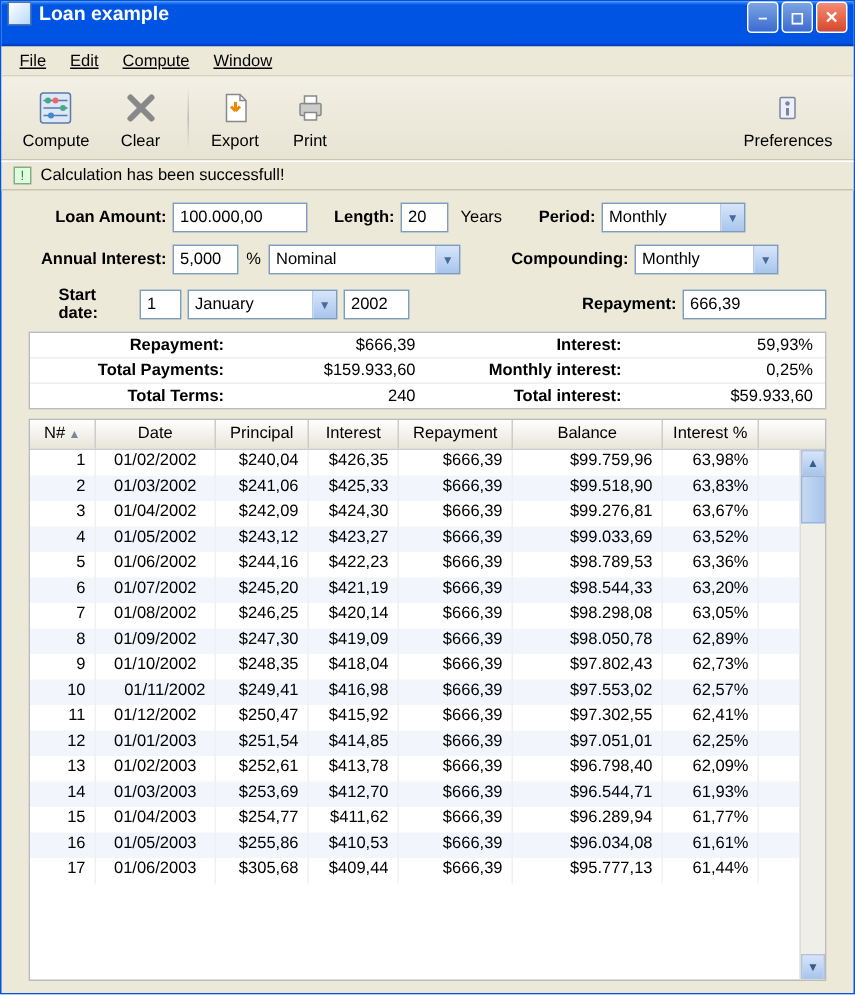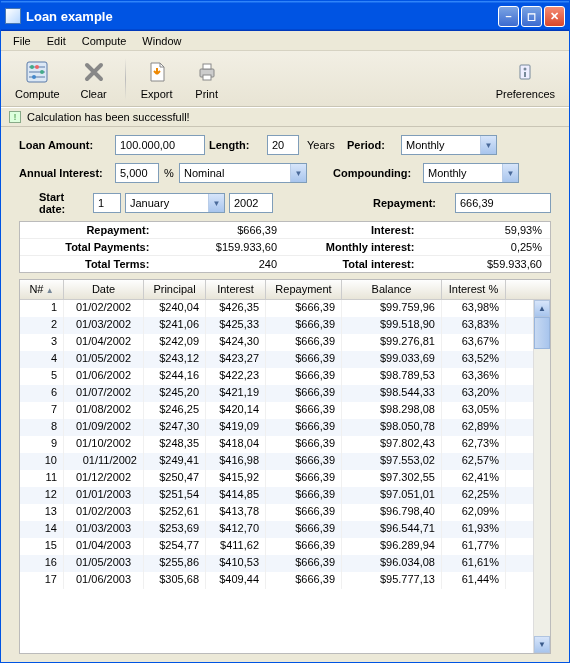--- a/index.html
+++ b/index.html
@@ -16,21 +16,21 @@
   height: 663px;
   border: 1px solid #0054e3;
   background: #ece9d8;
   display: flex;
   flex-direction: column;
 }
 .titlebar {
   height: 30px;
   background: linear-gradient(to bottom, #3c91ff 0%, #0054e3 8%, #0054e3 92%, #0032b0 100%);
   display: flex;
-  align-items: center;
+  align-items: flex-start;
   padding: 0 4px;
   color: #fff;
   font-weight: bold;
   font-size: 13px;
 }
 .titlebar-icon {
   width: 16px; height: 16px;
   margin-right: 5px;
   background: linear-gradient(135deg,#fff,#b8d8ff);
   border: 1px solid #4a78b2;
@@ -55,20 +55,21 @@
   height: 20px;
   background: #ece9d8;
   display: flex;
   align-items: center;
   padding: 0 4px;
   border-bottom: 1px solid #d6d2c2;
 }
 .menuitem {
   padding: 6px 8px;
   cursor: pointer;
+  text-decoration: underline;
 }
 .toolbar {
   height: 56px;
   background: linear-gradient(to bottom,#f2efe4,#e8e4d4);
   display: flex;
   align-items: center;
   padding: 4px 8px;
   gap: 6px;
   border-bottom: 1px solid #c9c5b5;
 }
@@ -114,21 +115,21 @@
   flex-direction: column;
   gap: 8px;
 }
 .form-row {
   display: flex;
   align-items: center;
   gap: 4px;
 }
 .flabel {
   font-weight: bold;
-  text-align: left;
+  text-align: right;
 }
 .input {
   height: 20px;
   border: 1px solid #7f9db9;
   background: #fff;
   padding: 2px 4px;
   font-family: inherit;
   font-size: 11px;
 }
 .select-wrap {

